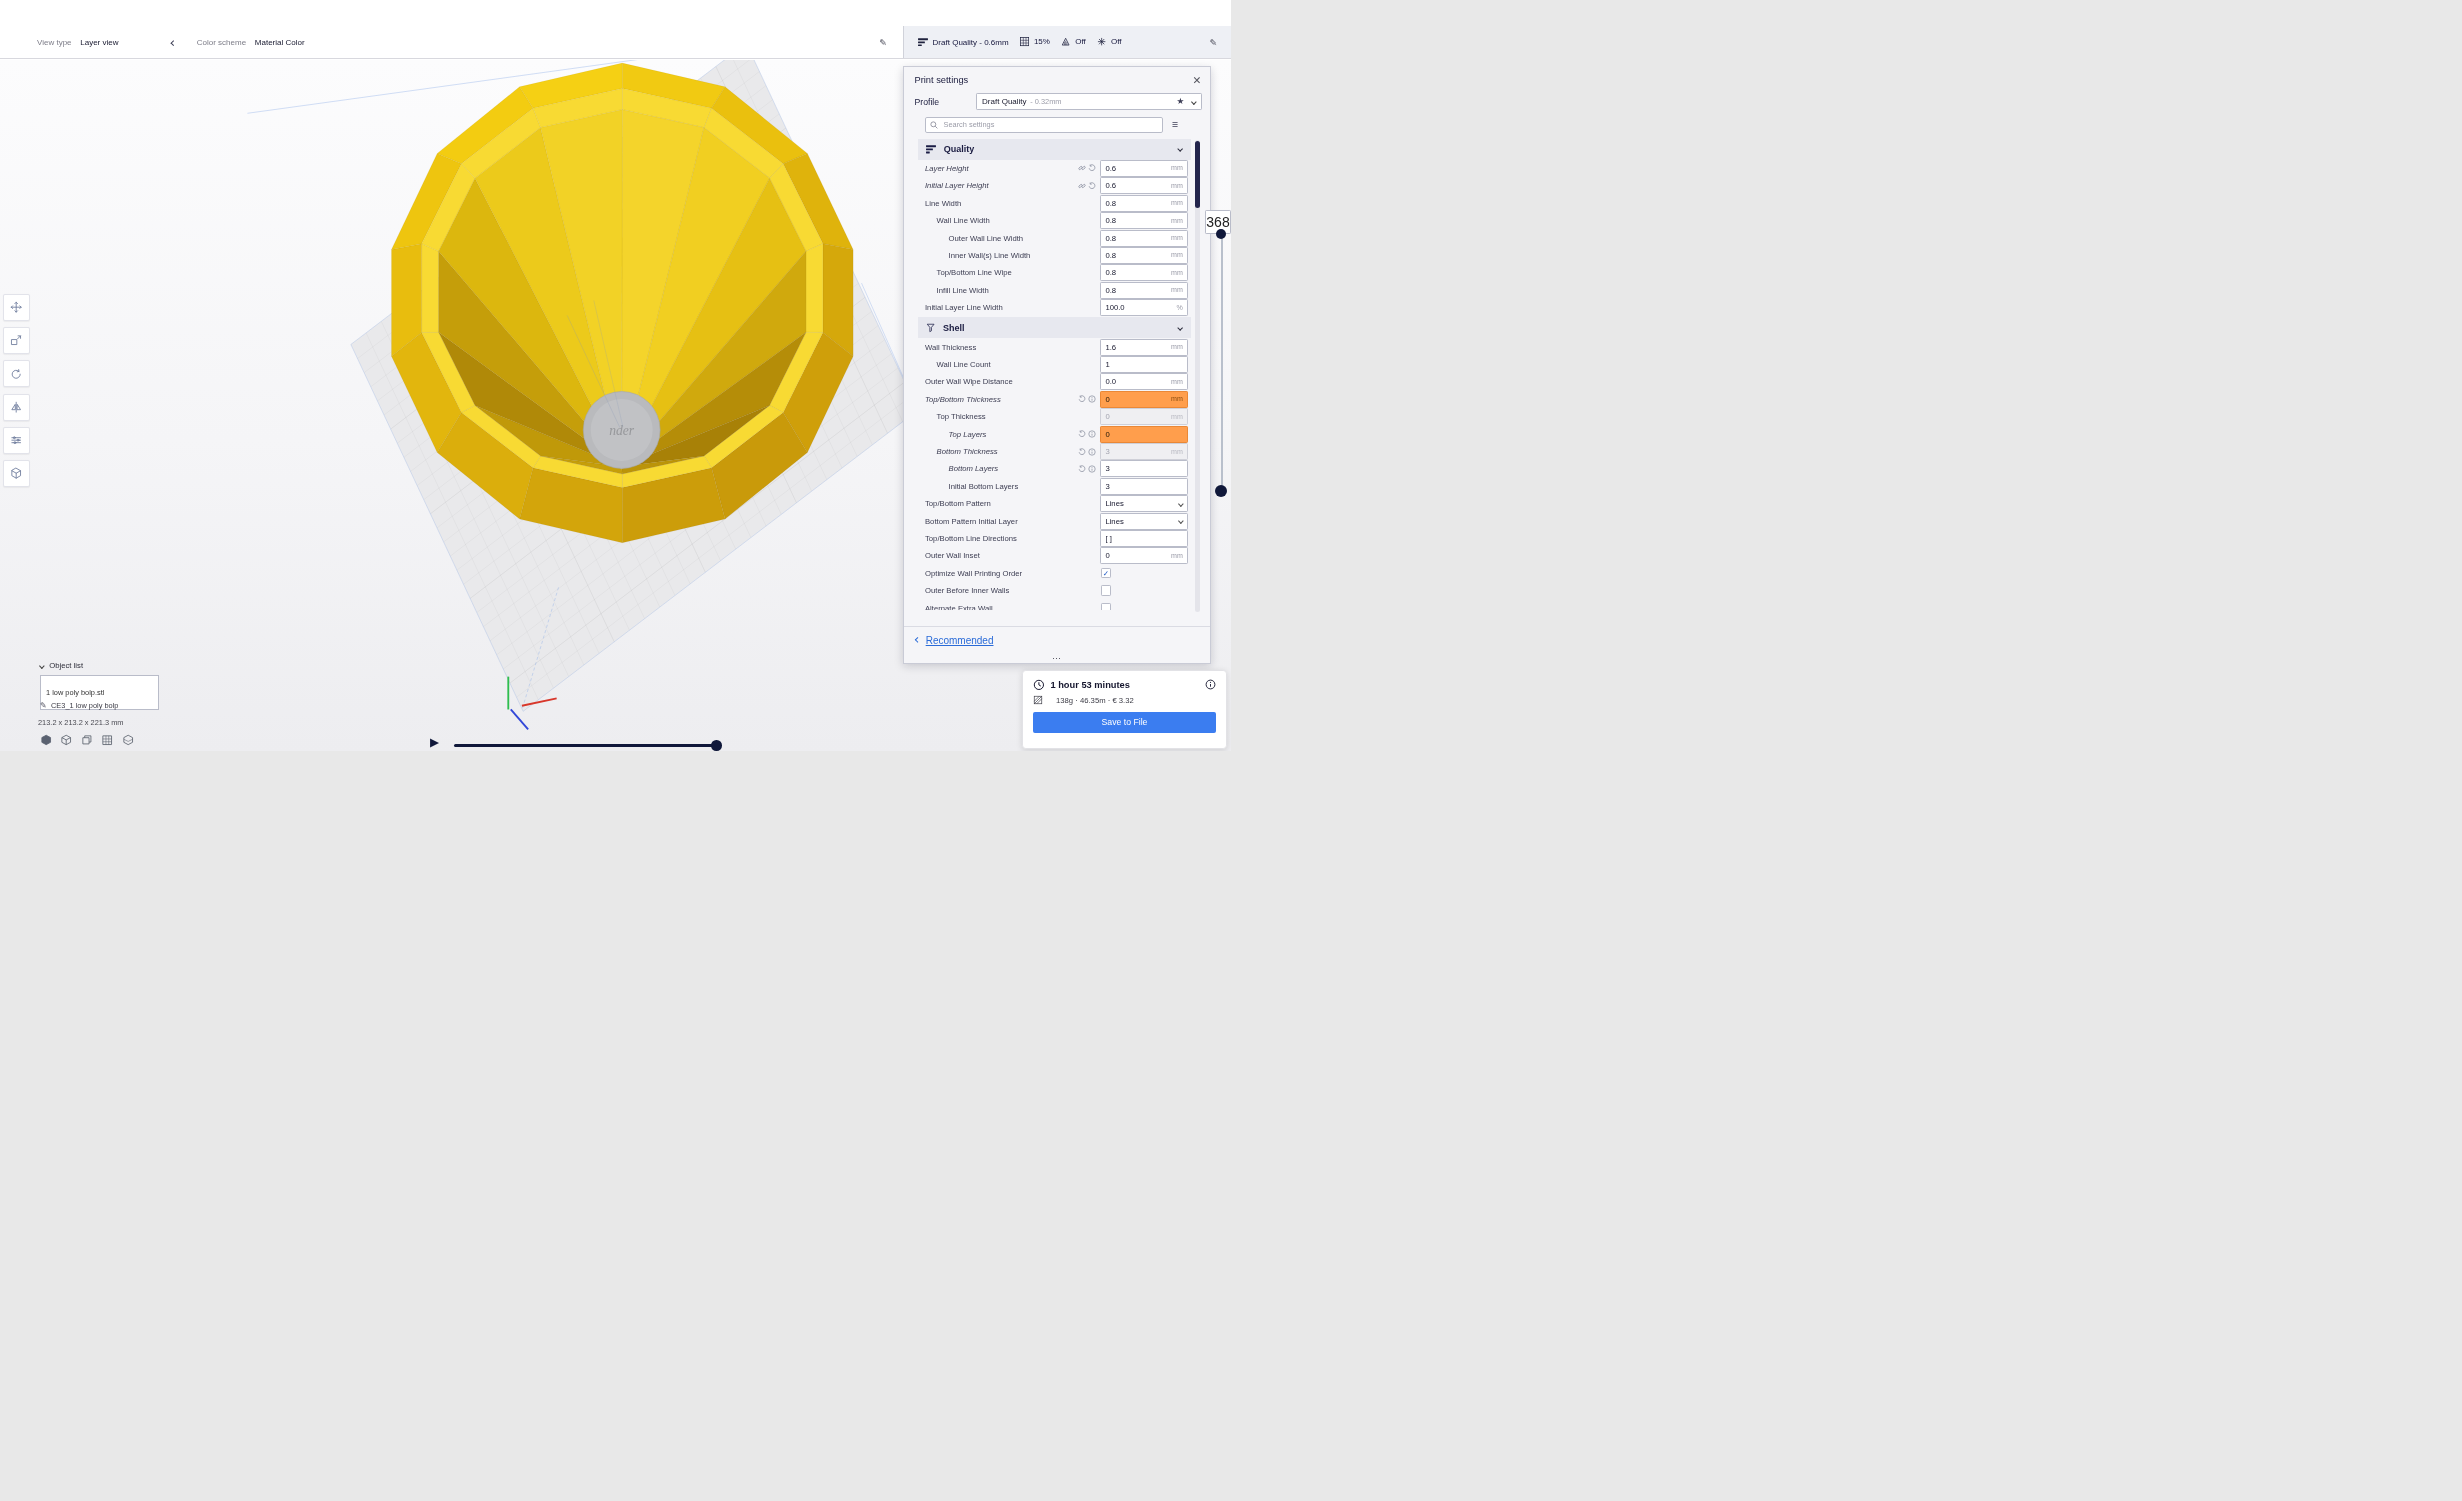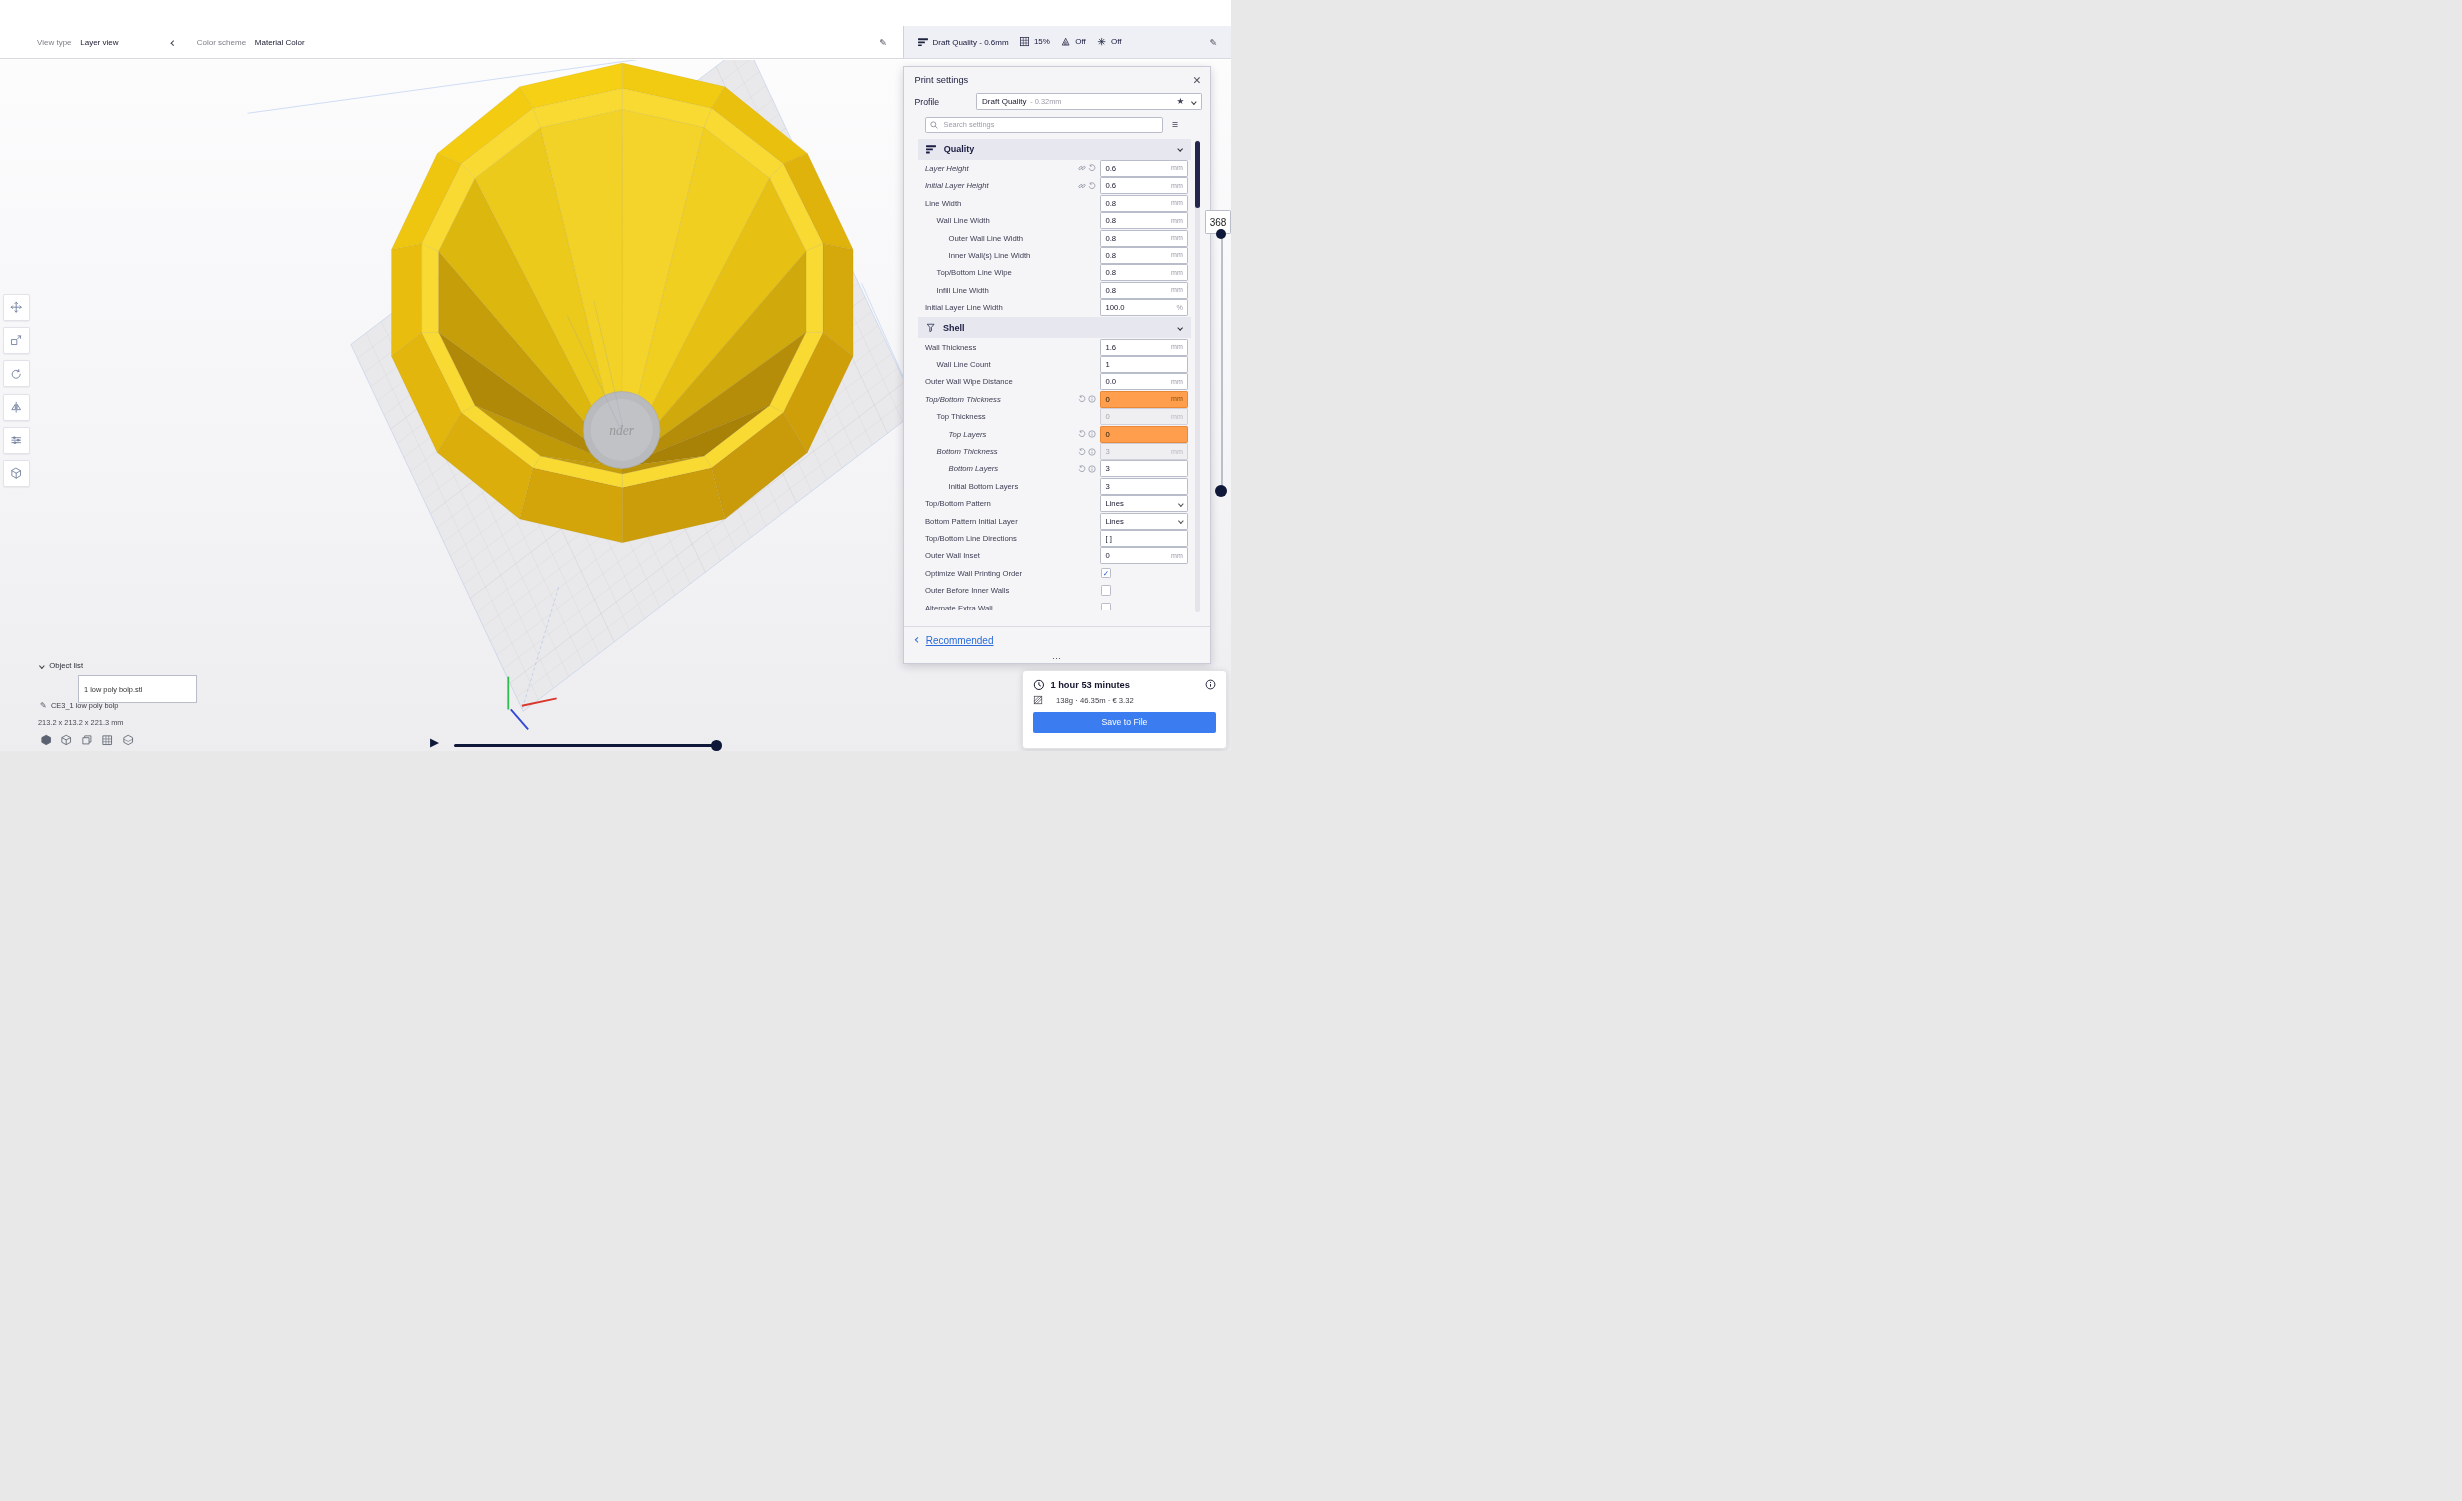--- a/index.html
+++ b/index.html
@@ -40,35 +40,35 @@
   
   .viewport{position:absolute;top:60px;left:0;width:1231px;height:691px;z-index:1;overflow:hidden;
             background:linear-gradient(180deg,#fcfcfd 0%,#f5f5f7 55%,#ededf0 100%);}
   #scene{position:absolute;left:0;top:0;}
   .ltools{position:absolute;left:3.1px;top:234px;display:flex;flex-direction:column;gap:6.2px;}
   .tool{width:27px;height:27px;background:#fff;border:0.6px solid #e2e3ea;border-radius:1.9px;display:flex;align-items:center;justify-content:center;box-shadow:0 0.6px 1.2px rgba(0,0,0,.05);}
   .tool svg{stroke:#6e7b9c;fill:none;stroke-width:1.4;stroke-linecap:round;stroke-linejoin:round;}
 
   
   .lnum{position:absolute;left:1205px;top:210px;width:26px;height:24px;background:#fff;border:0.6px solid #b9bcc9;border-radius:1.2px;
-        font-size:10px;color:#222;display:flex;align-items:center;justify-content:center;z-index:8;}
+        font-size:14px;color:#222;display:flex;align-items:center;justify-content:center;z-index:8;}
   .lrail{position:absolute;left:1221px;top:235px;width:1.9px;height:259px;background:#b9c0cc;z-index:8;border-radius:1.2px;}
   .lhandle{position:absolute;border-radius:50%;background:#10183a;z-index:8;}
   .lhandle.top{left:1216px;top:229px;width:10px;height:10px;}
   .lhandle.bot{left:1215px;top:485px;width:12.4px;height:12.4px;}
 
   
   .play{position:absolute;left:430px;top:737px;font-size:11.8px;color:#10183a;z-index:4;line-height:1;}
   .ttrack{position:absolute;left:454px;top:744px;width:263px;height:3.1px;background:#10183a;border-radius:1.9px;z-index:4;}
   .thandle{position:absolute;left:711px;top:740px;width:10.5px;height:10.5px;border-radius:50%;background:#10183a;z-index:4;}
 
   
   .obj-toggle{position:absolute;left:40px;top:661px;display:flex;gap:5.6px;align-items:center;font-size:7.7px;color:#2c2c38;z-index:4;}
-  .obj-name{position:absolute;left:40px;top:675px;width:119px;height:28px;background:#fff;border:0.6px solid #b9bcc9;
-            font-size:7.4px;color:#333;display:flex;align-items:center;padding:0 5px;z-index:4;margin-left:38px;}
+  .obj-name{position:absolute;left:40px;top:675px;width:119px;height:35px;background:#fff;border:0.6px solid #b9bcc9;
+            font-size:7.4px;color:#333;display:flex;align-items:center;padding:0 5px;z-index:4;}
   .obj-printer{position:absolute;left:40px;top:701px;display:flex;gap:4.3px;align-items:center;font-size:7.4px;color:#3a3a44;z-index:4;}
   .obj-dims{position:absolute;left:38px;top:718px;font-size:7.4px;color:#4a4a52;z-index:4;}
   .obj-icons{position:absolute;left:40px;top:734px;display:flex;gap:8px;z-index:4;}
   .obj-icons svg{stroke:#565d68;fill:none;stroke-width:1.3;stroke-linejoin:round;}
 
   
   .sumcard{position:absolute;left:1022px;top:670px;width:205px;height:79px;background:#fff;border:0.6px solid #e2e2e6;border-radius:3.7px;
            box-shadow:0 1.2px 6.2px rgba(0,0,0,.12);padding:8px 10px;z-index:7;}
   .sum-row1{display:flex;align-items:center;gap:5.6px;}
   .sum-time{font-size:9.3px;font-weight:700;color:#15162e;}

